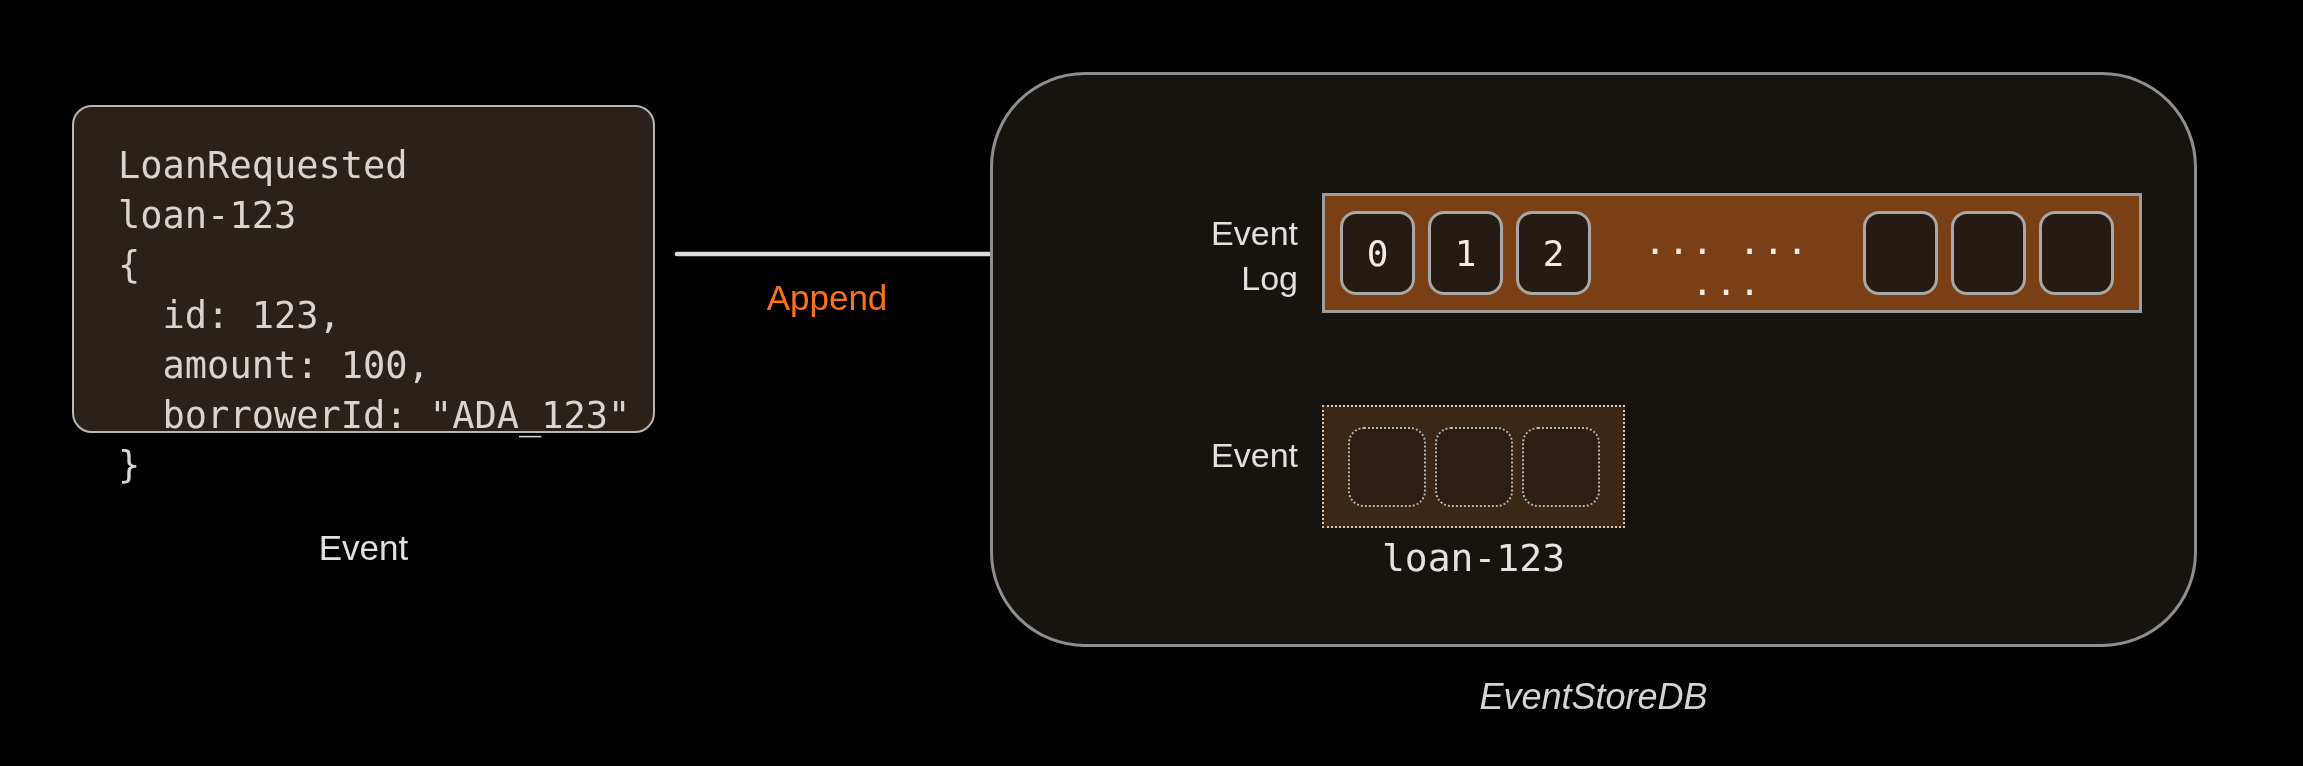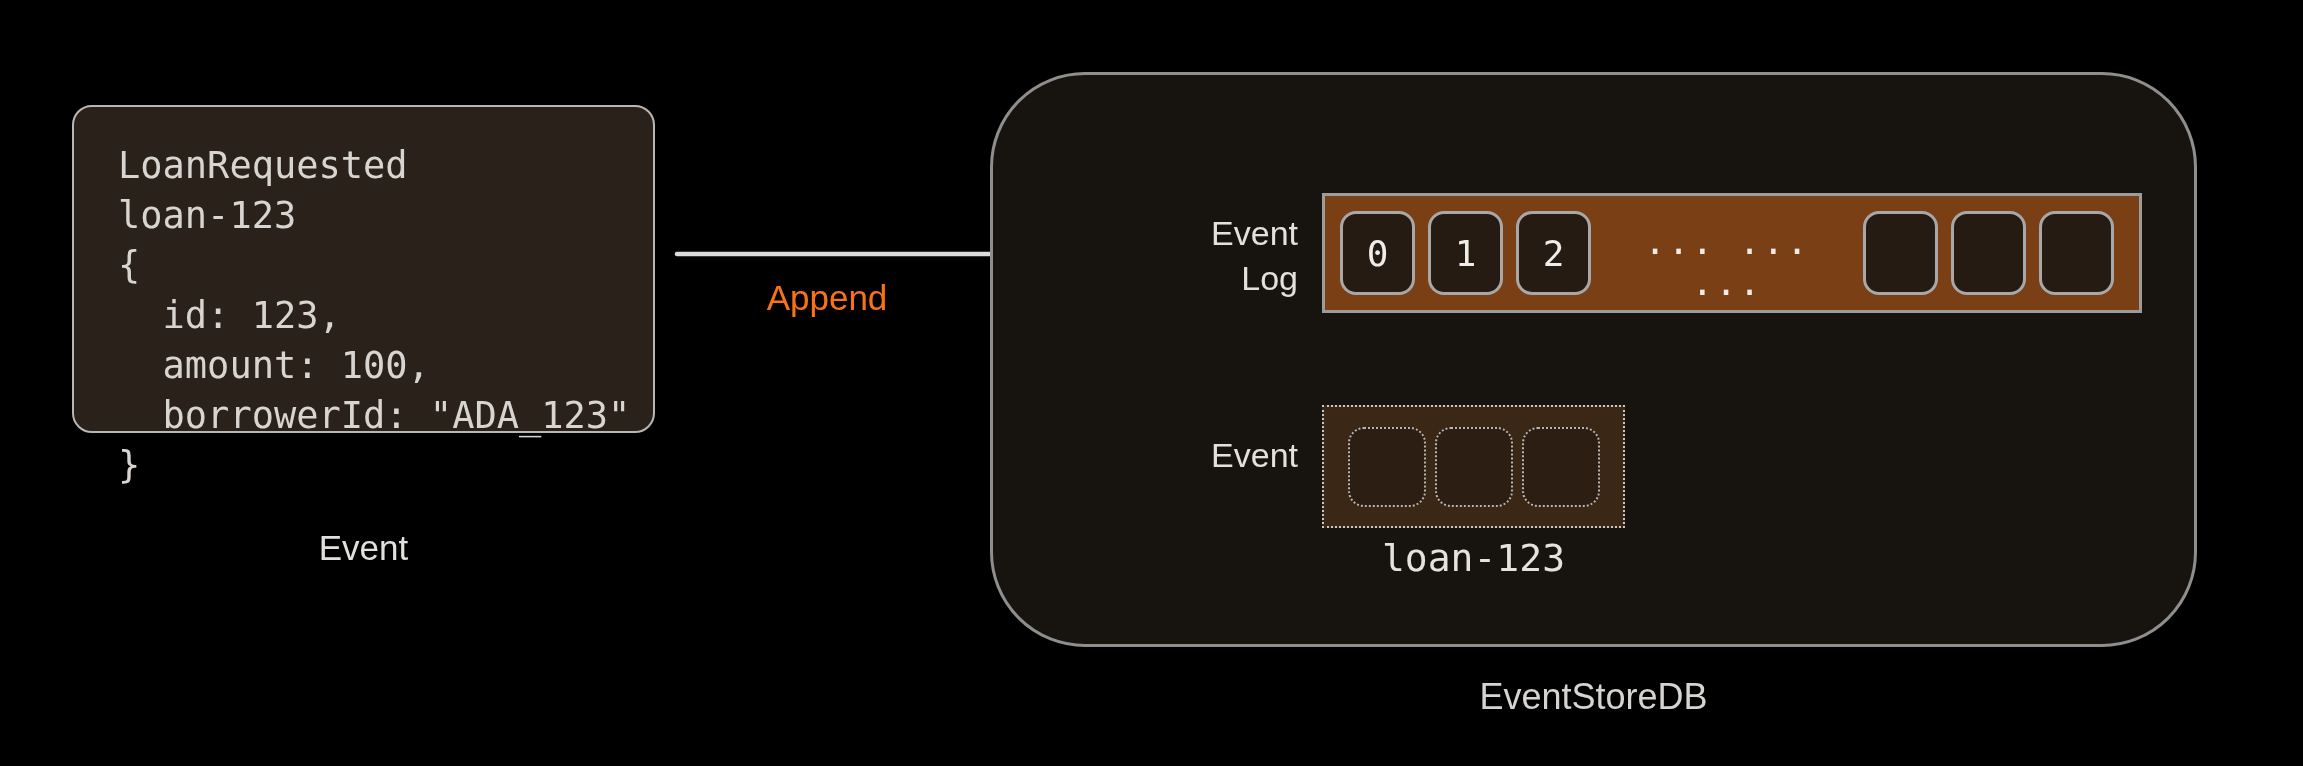--- a/index.html
+++ b/index.html
@@ -20,21 +20,21 @@
   .arrow-line { stroke:#dddcda; stroke-width:4.5; fill:none; stroke-linecap:round; }
   .arrow-head { fill:#dddcda; stroke:none; }
   .append-label { position:absolute; left:677px; top:278px; width:300px;
                   text-align:center; font-size:35px; color:#f97316; }
 
   
   .esdb { position:absolute; left:990px; top:72px; width:1207px; height:575px;
           background:#17130f; border:3px solid #8e8e8e; border-radius:95px;
           box-sizing:border-box; }
   .esdb-caption { position:absolute; left:990px; top:676px; width:1207px;
-                  text-align:center; font-size:36px; color:#d6d4d1; }
+                  text-align:center; font-size:36px; color:#d6d4d1;font-style:italic; }
 
   .row-label { position:absolute; left:1080px; width:218px; text-align:right;
                font-size:34px; line-height:45px; color:#e3e1de; }
   .log-label { top:211px; }
   .stream-label { top:433px; }
 
   
   .log-bar { position:absolute; left:1322px; top:193px; width:820px; height:120px;
              background:#7b3f16; border:3px solid #9c9c9c; box-sizing:border-box;
              display:flex; align-items:center; gap:13px; padding:0 15px; }

